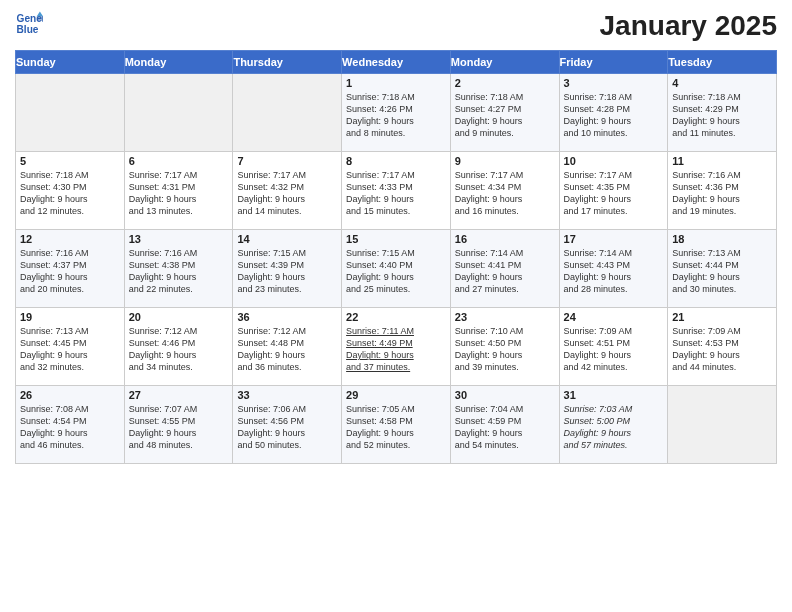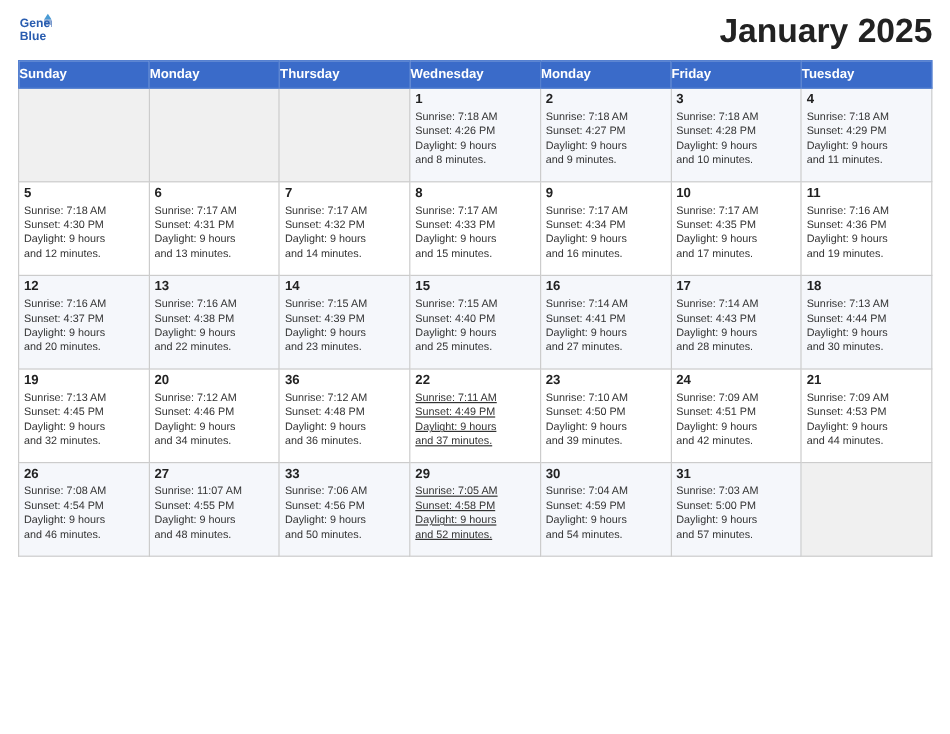--- a/index.html
+++ b/index.html
@@ -302,49 +302,49 @@
         <tr>
           <td>
             <span class="day-number">26</span>
             <div class="day-info" style="white-space: pre-line;">Sunrise: 7:08 AM
 Sunset: 4:54 PM
 Daylight: 9 hours
 and 46 minutes.</div>
           </td>
           <td>
             <span class="day-number">27</span>
-            <div class="day-info" style="white-space: pre-line;">Sunrise: 11:07 AM
+            <div class="day-info" style="white-space: pre-line;">Sunrise: 7:07 AM
 Sunset: 4:55 PM
 Daylight: 9 hours
 and 48 minutes.</div>
           </td>
           <td>
             <span class="day-number">33</span>
             <div class="day-info" style="white-space: pre-line;">Sunrise: 7:06 AM
 Sunset: 4:56 PM
 Daylight: 9 hours
 and 50 minutes.</div>
           </td>
           <td>
             <span class="day-number">29</span>
-            <div class="day-info" style="white-space: pre-line; text-decoration: underline;">Sunrise: 7:05 AM
+            <div class="day-info" style="white-space: pre-line;">Sunrise: 7:05 AM
 Sunset: 4:58 PM
 Daylight: 9 hours
 and 52 minutes.</div>
           </td>
           <td>
             <span class="day-number">30</span>
             <div class="day-info" style="white-space: pre-line;">Sunrise: 7:04 AM
 Sunset: 4:59 PM
 Daylight: 9 hours
 and 54 minutes.</div>
           </td>
           <td>
             <span class="day-number">31</span>
-            <div class="day-info" style="white-space: pre-line;">Sunrise: 7:03 AM
+            <div class="day-info" style="white-space: pre-line; font-style: italic;">Sunrise: 7:03 AM
 Sunset: 5:00 PM
 Daylight: 9 hours
 and 57 minutes.</div>
           </td>
           <td class="empty-cell"></td>
         </tr>
       </tbody>
   </table>
 </div>
 

